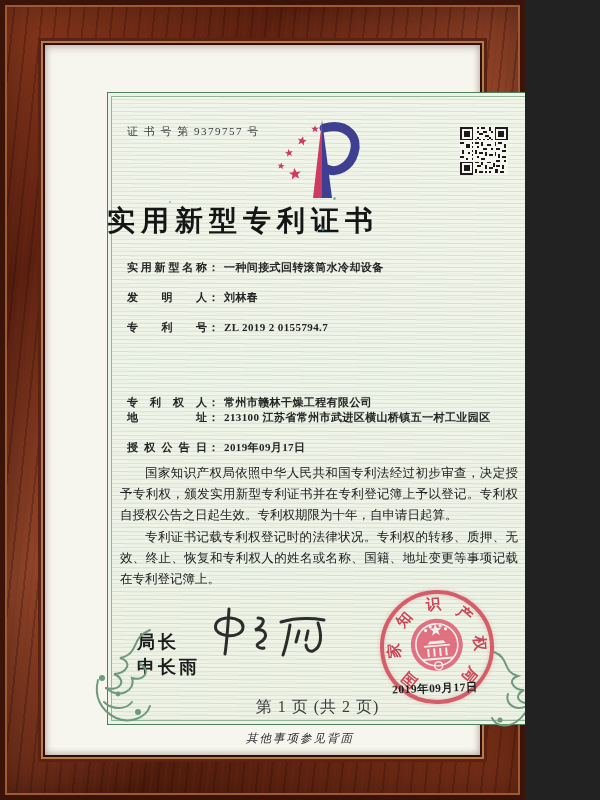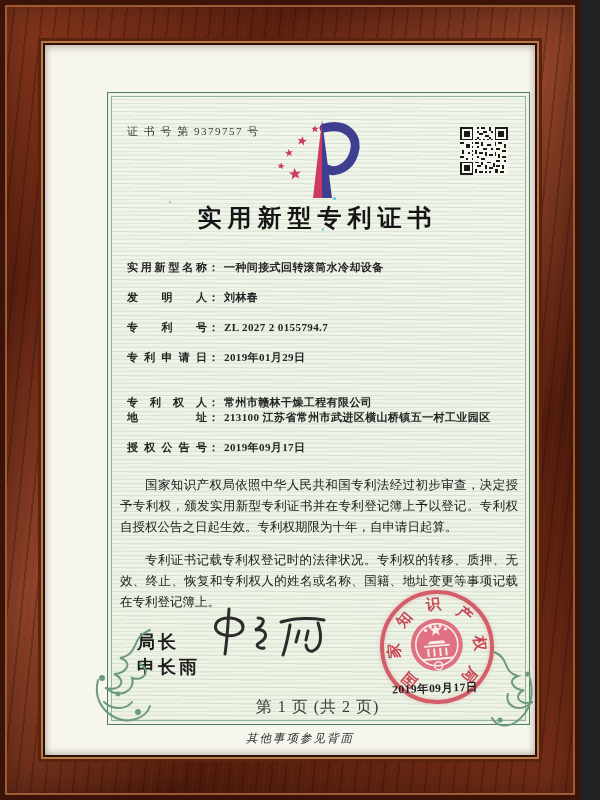--- a/index.html
+++ b/index.html
@@ -1,16 +1,16 @@
 <!DOCTYPE html>
 <html><head>
 <meta charset="utf-8">
 <style>
   html,body{margin:0;padding:0;background:#222;}
-  .page{position:relative;width:580px;height:800px;overflow:hidden;
+  .page{position:relative;width:525px;height:800px;overflow:hidden;
         font-family:"Liberation Serif","DejaVu Serif",serif;}
   
   .frame{position:absolute;inset:0;
     background:
       repeating-linear-gradient(96deg, rgba(40,10,5,.25) 0 2px, rgba(0,0,0,0) 2px 7px, rgba(120,50,25,.18) 7px 9px, rgba(0,0,0,0) 9px 14px),
       linear-gradient(135deg,#8c3a1e 0%,#5f2110 22%,#93452a 45%,#531d0d 70%,#7a3018 100%);
     box-shadow: inset 0 0 0 5px #3c1309, inset 0 0 0 7px #a05a32, inset 0 0 40px rgba(0,0,0,.45);}
   
   .mat{position:absolute;inset:45px;background:#f7f6ee;
     box-shadow: 0 0 0 2px #2e0f06, 0 0 0 4px #b97b4a, 0 0 0 7px #5a2310,
@@ -18,29 +18,29 @@
   
   .cert-border{position:absolute;left:107px;top:92px;width:421px;height:631px;
     border:1px solid #517e5d;
     box-shadow: inset 0 0 0 3px #edf3e7, inset 0 0 0 4px #93b497;
     background:
       repeating-linear-gradient(0deg, rgba(120,158,120,.16) 0 1px, rgba(0,0,0,0) 1px 4px),
       repeating-linear-gradient(2deg, rgba(120,158,120,.07) 0 1px, rgba(0,0,0,0) 1px 6px),
       linear-gradient(#f1f5ea,#eef3e6);}
   .abs{position:absolute;}
   .cert-no{left:127px;top:124px;font-size:11px;letter-spacing:1.5px;color:#3a3a3a;white-space:nowrap;}
-  .title{left:107px;top:202px;width:421px;text-align:center;font-size:24px;font-weight:700;
+  .title{left:107px;top:202px;width:421px;font-size:28px;font-weight:700;
          letter-spacing:6px;color:#151515;white-space:nowrap;}
   .field{left:127px;font-size:11px;font-weight:600;color:#242424;white-space:nowrap;}
   .flabel{display:inline-block;width:80px;text-align:justify;text-align-last:justify;vertical-align:bottom;}
   .colon{margin:0 5px 0 1px;}
   .fvalue{letter-spacing:.4px;}
   .paras{left:120px;top:463px;width:398px;font-size:12.5px;line-height:21px;color:#202020;
          text-align:justify;}
-  .paras p{margin:12px 0 1px 0;text-indent:2em;}
+  .paras p{margin:0 0 1px 0;text-indent:2em;}
   .officer{left:137px;font-size:18px;font-weight:700;color:#1c1c1c;letter-spacing:3px;}
   .pagenum{left:107px;top:697px;width:421px;text-align:center;font-size:16px;color:#3c3c3c;letter-spacing:1px;}
   .backnote{left:0;top:731px;width:600px;text-align:center;font-size:11.5px;font-style:italic;
             color:#2e2e2e;letter-spacing:2px;}
   
   .seal{left:380px;top:590px;width:114px;height:114px;transform:rotate(-5deg);}
   .seal-ring{position:absolute;inset:0;border:4px solid rgba(206,61,77,.82);border-radius:50%;
              box-shadow:0 0 4px rgba(206,61,77,.25), inset 0 0 4px rgba(206,61,77,.25);}
   .sc{position:absolute;left:50%;top:50%;width:18px;margin:-9px 0 0 -9px;height:18px;
       text-align:center;font-size:15px;font-weight:700;color:rgba(199,52,69,.9);line-height:18px;}
@@ -95,33 +95,30 @@
 
   <div class="abs title">实用新型专利证书</div>
 
   <div class="abs field" style="top:260px">
     <span class="flabel">实用新型名称</span><span class="colon">：</span><span class="fvalue">一种间接式回转滚筒水冷却设备</span>
   </div>
   <div class="abs field" style="top:290px">
     <span class="flabel">发明人</span><span class="colon">：</span><span class="fvalue">刘林春</span>
   </div>
   <div class="abs field" style="top:320px">
-    <span class="flabel">专利号</span><span class="colon">：</span><span class="fvalue">ZL 2027 2 0155794.7</span>
-  </div>
-  <div class="abs field" style="top:350px">
-    <span class="flabel">专利申请日</span><span class="colon">：</span><span class="fvalue">2019年01月29日</span>
+    <span class="flabel">专利号</span><span class="colon">：</span><span class="fvalue">ZL 2019 2 0155794.7</span>
   </div>
   <div class="abs field" style="top:395px">
     <span class="flabel">专利权人</span><span class="colon">：</span><span class="fvalue">常州市赣林干燥工程有限公司</span>
   </div>
   <div class="abs field" style="top:410px">
     <span class="flabel">地址</span><span class="colon">：</span><span class="fvalue">213100 江苏省常州市武进区横山桥镇五一村工业园区</span>
   </div>
   <div class="abs field" style="top:440px">
-    <span class="flabel">授权公告号</span><span class="colon">：</span><span class="fvalue">2019年09月17日</span>
+    <span class="flabel">授权公告日</span><span class="colon">：</span><span class="fvalue">2019年09月17日</span>
   </div>
 
   <div class="abs paras">
     <p>国家知识产权局依照中华人民共和国专利法经过初步审查，决定授予专利权，颁发实用新型专利证书并在专利登记簿上予以登记。专利权自授权公告之日起生效。专利权期限为十年，自申请日起算。</p>
     <p>专利证书记载专利权登记时的法律状况。专利权的转移、质押、无效、终止、恢复和专利权人的姓名或名称、国籍、地址变更等事项记载在专利登记簿上。</p>
   </div>
 
   <div class="abs officer" style="top:630px">局长</div>
   <div class="abs officer" style="top:655px">申长雨</div>
 

